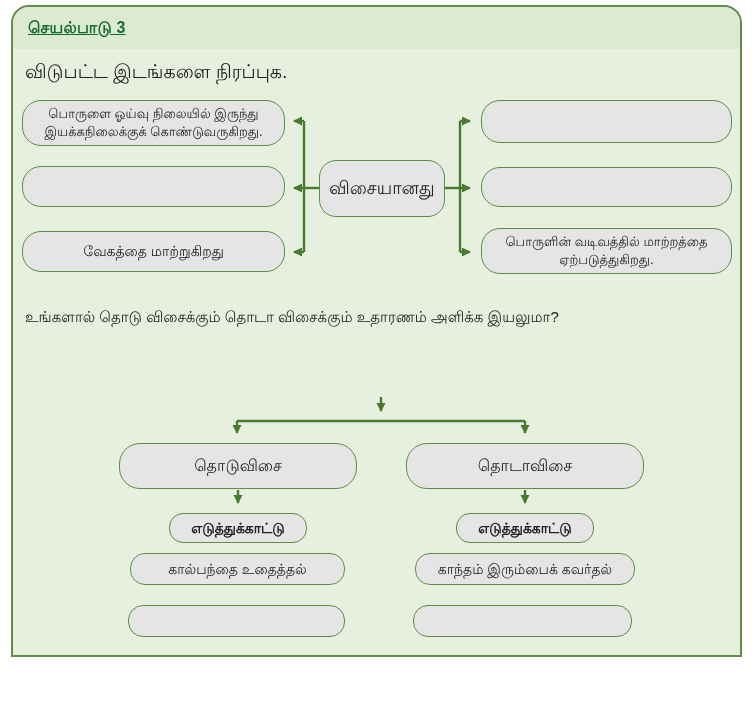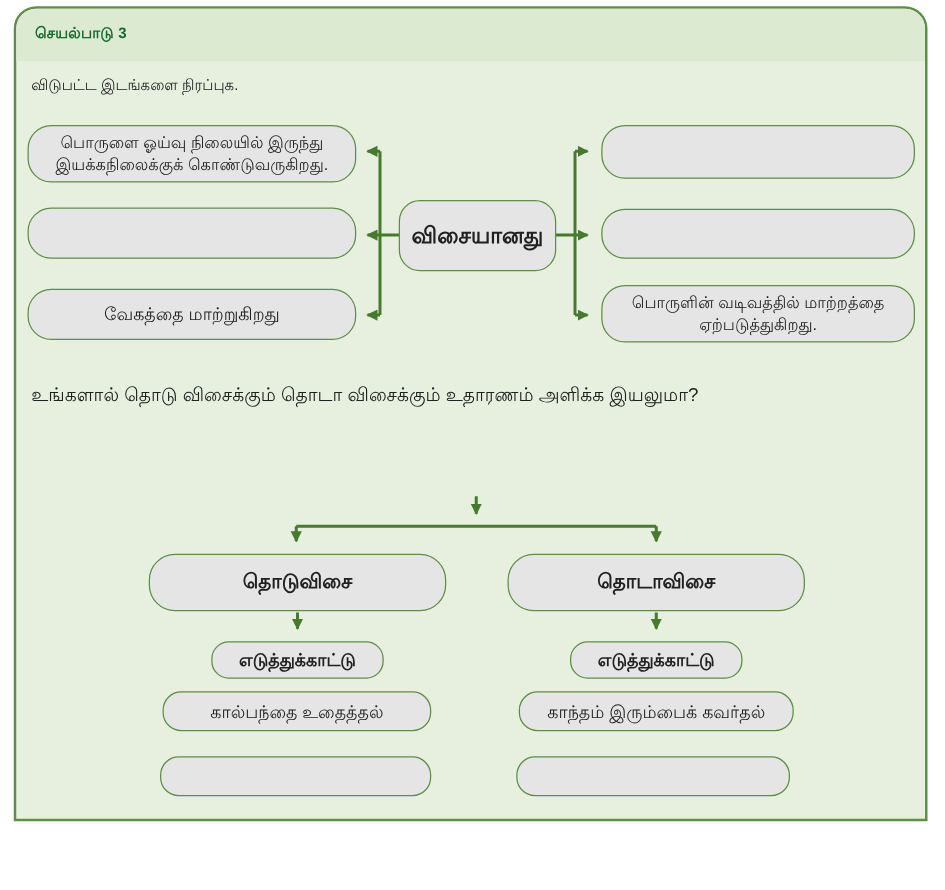--- a/index.html
+++ b/index.html
@@ -16,47 +16,47 @@
     border:2px solid #5d8e4a;
     border-radius:18px 18px 0 0;
     box-sizing:border-box;
   }
   .title-band{
     position:absolute;left:13px;top:7px;width:727px;height:42px;
     background:#dcead2;border-radius:16px 16px 0 0;
   }
   .activity-title{
     position:absolute;left:28px;top:19px;
-    font-size:12px;font-weight:bold;color:#176b2d;letter-spacing:.2px;
+    font-size:16px;font-weight:bold;color:#176b2d;letter-spacing:.2px;text-decoration:underline;
   }
-  .instruction{position:absolute;left:25px;top:61px;font-size:12px;}
+  .instruction{position:absolute;left:25px;top:61px;font-size:19px;}
   .question{position:absolute;left:25px;top:308px;font-size:15px;}
   .fbox{
     position:absolute;box-sizing:border-box;
     background:#e5e5e5;border:1.6px solid #5e8e46;
     display:flex;align-items:center;justify-content:center;
     text-align:center;line-height:1.35;
   }
   .round18{border-radius:19px;}
   
   .l-box{left:22px;width:263px;font-size:13px;padding:2px 12px;}
   .box-l1{top:100px;height:46px;}
   .box-l2{top:166px;height:41px;}
   .box-l3{top:231px;height:41px;font-size:14px;}
   .box-center{
     left:319px;top:160px;width:126px;height:57px;
-    font-size:18px;font-weight:bold;border-radius:17px;
+    font-size:18px;font-weight:normal;border-radius:17px;
   }
   .r-box{left:481px;width:251px;font-size:13px;padding:2px 12px;}
   .box-r1{top:100px;height:43px;}
   .box-r2{top:167px;height:40px;}
   .box-r3{top:228px;height:46px;}
   
   .box-root{left:302px;top:352px;width:158px;height:44px;font-size:16px;font-weight:bold;}
-  .box-branch{top:443px;width:238px;height:46px;font-size:16px;font-weight:bold;border-radius:21px;}
+  .box-branch{top:443px;width:238px;height:46px;font-size:16px;font-weight:normal;border-radius:21px;}
   .branch-left{left:119px;}
   .branch-right{left:406px;}
   .box-example-label{top:513px;width:138px;height:30px;font-size:14px;font-weight:600;border-radius:14px;}
   .exlabel-left{left:169px;}
   .exlabel-right{left:456px;}
   .box-example{top:553px;height:32px;font-size:14px;border-radius:15px;}
   .example-left{left:130px;width:215px;}
   .example-right{left:415px;width:220px;}
   .box-blank{top:605px;height:32px;border-radius:15px;}
   .blank-left{left:128px;width:217px;}

